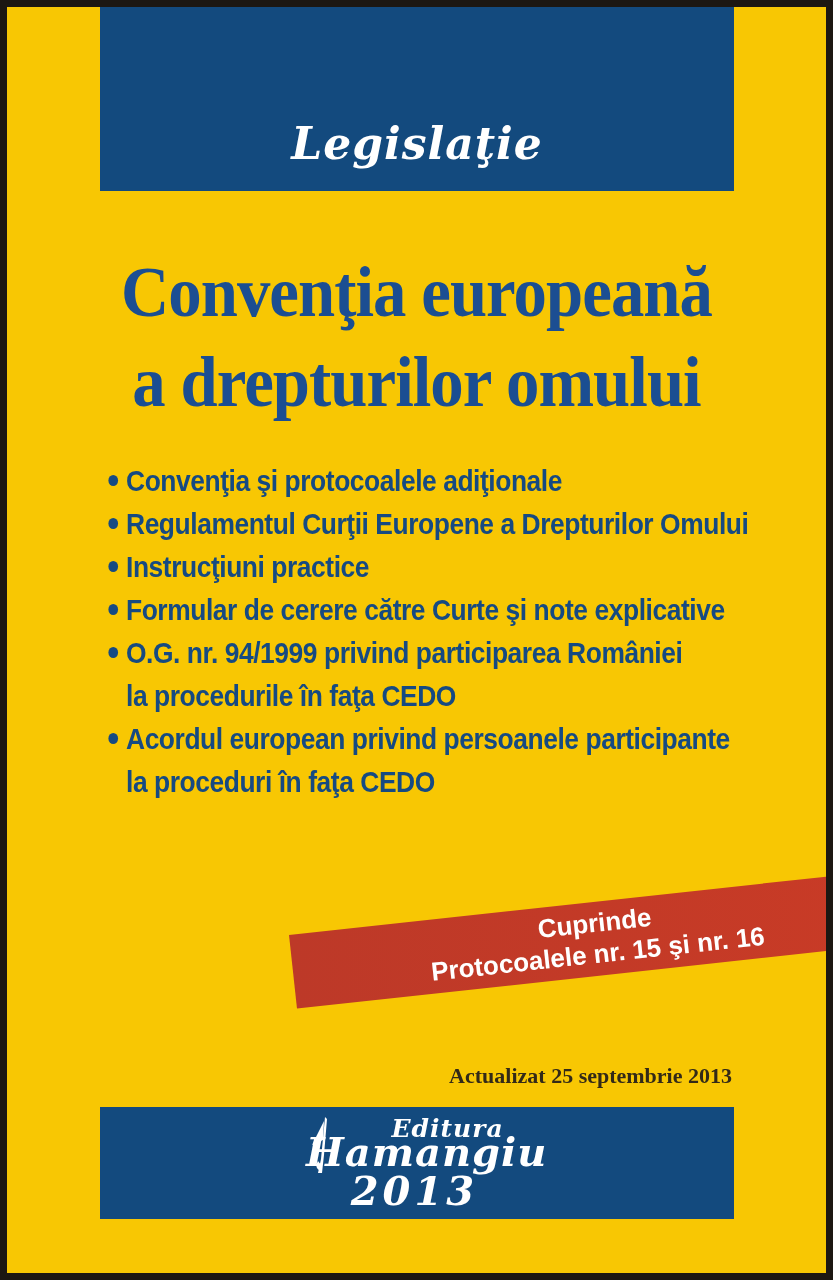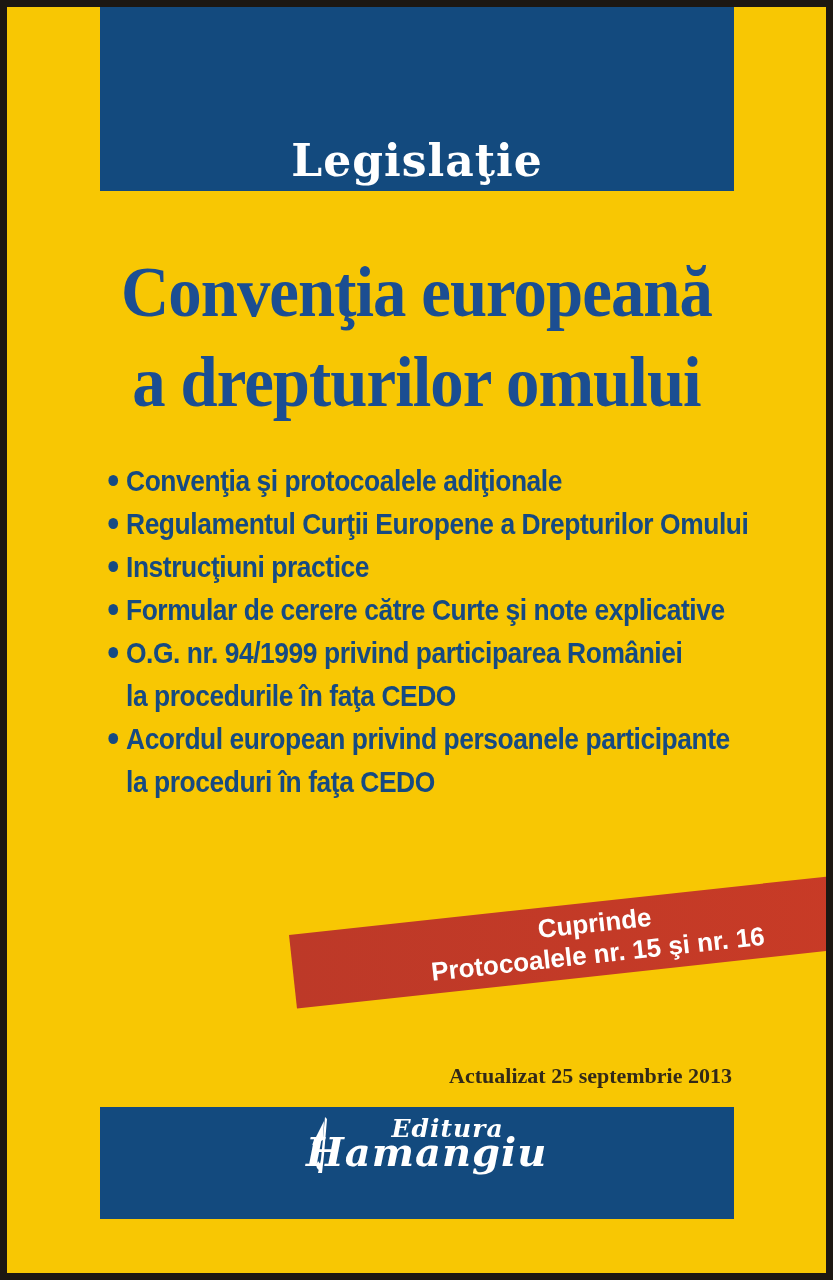--- a/index.html
+++ b/index.html
@@ -4,22 +4,22 @@
 <style>
   html,body{margin:0;padding:0;background:#3a3a3a;}
   .stage{width:833px;height:1280px;position:relative;margin:0 auto;
          font-family:"Liberation Sans",sans-serif;}
   .cover{position:absolute;inset:0;background:#f8c703;border:7px solid #1c1712;
          box-sizing:border-box;overflow:hidden;}
 
   
   .series-band{position:absolute;left:93px;top:0px;width:634px;height:184px;
                background:#134a7e;display:flex;align-items:flex-end;justify-content:center;}
-  .series-label{color:#ffffff;font-family:"DejaVu Serif",serif;
-                font-weight:bold;font-size:44px;padding-bottom:5px;letter-spacing:1px;}
+  .series-label{color:#ffffff;font-family:"DejaVu Serif",serif;font-style:italic;
+                font-weight:bold;font-size:44px;padding-bottom:22px;letter-spacing:1px;}
 
   
   .book-title{position:absolute;left:0;top:240px;width:819px;text-align:center;
               color:#1b4e92;font-family:"Liberation Serif",serif;font-weight:bold;
               font-size:71px;line-height:90px;transform:scaleX(.94);transform-origin:50% 0;
               letter-spacing:-1px;}
 
   
   .contents-list{position:absolute;left:119px;top:452px;width:740px;
                  color:#164a82;font-weight:bold;font-size:30px;line-height:43px;
@@ -111,17 +111,18 @@
 
     <div class="publisher-band">
       <div class="publisher-logo">
         <svg class="hamangiu-figure" viewBox="0 0 30 60" xmlns="http://www.w3.org/2000/svg">
           <path d="M17 2 L13 44 L10 58 L14 58 L16 40 L19 4 Z" fill="#ffffff"></path>
           <path d="M16 6 L4 30 L15 25 Z" fill="#ffffff"></path>
           <path d="M10 46 Q6 52 12 56 L13 50 Z" fill="#ffffff"></path>
         </svg>
         <span class="publisher-imprint">Editura</span>
         <span class="publisher-name">Hamangiu</span>
+        <span class="publisher-year">2013</span>
       </div>
     </div>
 
   </div>
 </div>
 
 </body></html>

